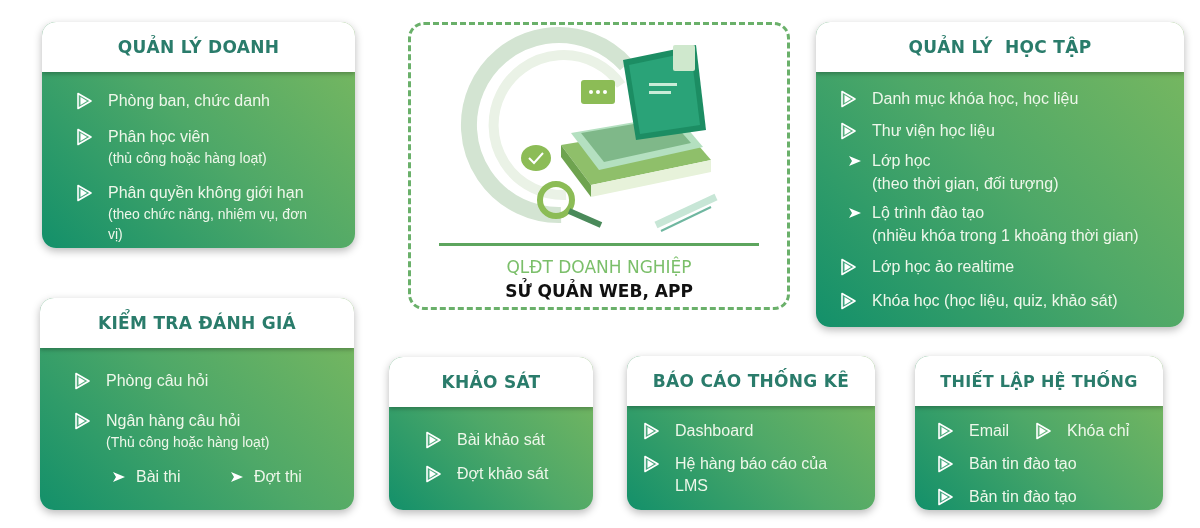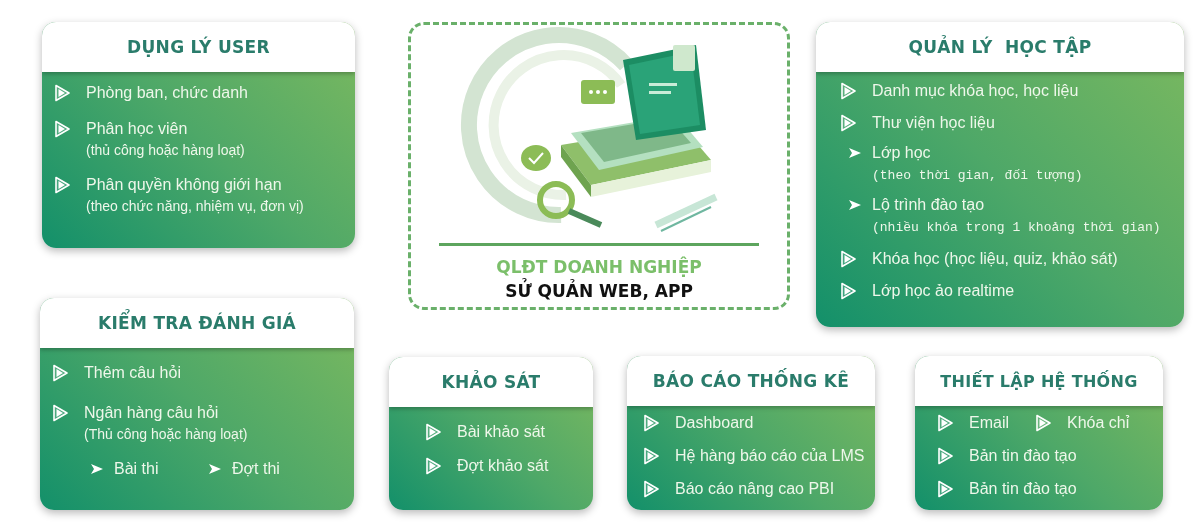--- a/index.html
+++ b/index.html
@@ -10,56 +10,56 @@
   .card {
     position: absolute; border-radius: 14px; overflow: hidden;
     box-shadow: 0 3px 8px rgba(0,0,0,0.28);
     background: linear-gradient(45deg, #13906a 0%, #4ea868 50%, #7cb95f 100%);
   }
   .card-head {
     background: #ffffff; height: 50px; display: flex; align-items: center; justify-content: center;
     color: #2a7c6b; font-family: "DejaVu Sans", sans-serif; font-weight: bold; font-size: 17px;
     letter-spacing: 0.3px; box-shadow: 0 2px 4px rgba(0,0,0,0.25); position: relative; z-index: 1;
   }
-  .card-body { padding: 10px 10px; color: #eef7ea; }
+  .card-body { padding: 10px 32px; color: #eef7ea; margin-top: 8px; }
   .item { display: flex; align-items: flex-start; margin-bottom: 12px; }
   .item .txt { font-size: 16px; line-height: 22px; }
   .item .sub { font-size: 14px; line-height: 20px; display: block; }
-  .item .sub-normal { font-size: 13px; line-height: 24px; display: block; font-family: Liberation Mono, monospace; }
+  .item .sub-normal { font-size: 16px; line-height: 24px; display: block; }
   .bullet { width: 20px; height: 20px; flex: 0 0 20px; margin-right: 14px; margin-top: 1px; }
   .sbullet { width: 14px; height: 14px; flex: 0 0 14px; margin-right: 10px; margin-top: 4px; }
   .row-inline { display: flex; align-items: center; }
 
   .center-box {
     position: absolute; left: 408px; top: 22px; width: 382px; height: 288px;
     border: 3px dashed #6ab06a; border-radius: 16px; background: #fff;
   }
   .center-line { position: absolute; left: 28px; right: 28px; top: 218px; height: 3px; background: #5da55e; }
   .center-t1 { position: absolute; left: 0; right: 0; top: 232px; text-align: center;
-    color: #7bbf6a; font-family: "DejaVu Sans", sans-serif; font-weight: bold; font-size: 17px; }
+    color: #7bbf6a; font-family: "DejaVu Sans", sans-serif; font-weight: normal; font-size: 17px; }
   .center-t2 { position: absolute; left: 0; right: 0; top: 256px; text-align: center;
     color: #111; font-family: "DejaVu Sans", sans-serif; font-weight: bold; font-size: 17px; }
 </style>
 </head>
 <body>
 
 <svg width="0" height="0" style="position:absolute">
   <defs>
     <symbol id="play-outline" viewBox="0 0 20 20">
       <path d="M4 2.5 L17 10 L4 17.5 Z" fill="rgba(255,255,255,0.15)" stroke="#ffffff" stroke-width="1.6" stroke-linejoin="round"></path>
       <path d="M6.5 6 L13 10 L6.5 14 Z" fill="#ffffff"></path>
     </symbol>
     <symbol id="play-solid" viewBox="0 0 14 14">
       <path d="M1 2 L13 7 L1 12 L4 7 Z" fill="#ffffff"></path>
     </symbol>
   </defs>
 </svg>
 
 <div class="card" style="left:42px;top:22px;width:313px;height:226px;">
-  <div class="card-head">DỤNG LÝ USER</div>
+  <div class="card-head">QUẢN LÝ DOANH</div>
   <div class="card-body" style="padding-top:10px;">
     <div class="item">
       <svg class="bullet">
           <use href="#play-outline"></use>
         </svg>
       <span class="txt">Phòng ban, chức danh</span>
     </div>
     <div class="item" style="margin-top:14px;">
       <svg class="bullet">
           <use href="#play-outline"></use>
@@ -129,43 +129,43 @@
       <span class="txt"><span>Lớp học</span>
         <span class="sub-normal">(theo thời gian, đối tượng)</span></span>
     </div>
     <div class="item" style="margin-left:10px;margin-bottom:8px;">
       <svg class="sbullet">
           <use href="#play-solid"></use>
         </svg>
       <span class="txt"><span>Lộ trình đào tạo</span>
         <span class="sub-normal">(nhiều khóa trong 1 khoảng thời gian)</span></span>
     </div>
+    <div class="item">
+      <svg class="bullet">
+          <use href="#play-outline"></use>
+        </svg>
+      <span class="txt">Lớp học ảo realtime</span>
+    </div>
     <div class="item" style="margin-bottom:10px;">
       <svg class="bullet">
           <use href="#play-outline"></use>
         </svg>
       <span class="txt">Khóa học (học liệu, quiz, khảo sát)</span>
-    </div>
-    <div class="item">
-      <svg class="bullet">
-          <use href="#play-outline"></use>
-        </svg>
-      <span class="txt">Lớp học ảo realtime</span>
     </div>
   </div>
 </div>
 
 <div class="card" style="left:40px;top:298px;width:314px;height:212px;">
   <div class="card-head">KIỂM TRA ĐÁNH GIÁ</div>
   <div class="card-body" style="padding-top:14px;">
     <div class="item" style="margin-bottom:18px;">
       <svg class="bullet">
           <use href="#play-outline"></use>
         </svg>
-      <span class="txt">Thêm câu hỏi</span>
+      <span class="txt">Phòng câu hỏi</span>
     </div>
     <div class="item" style="margin-bottom:14px;">
       <svg class="bullet">
           <use href="#play-outline"></use>
         </svg>
       <span class="txt"><span>Ngân hàng câu hỏi</span>
         <span class="sub">(Thủ công hoặc hàng loạt)</span></span>
     </div>
     <div class="row-inline" style="margin-left:40px;">
       <div class="item" style="margin-bottom:0;width:118px;">

